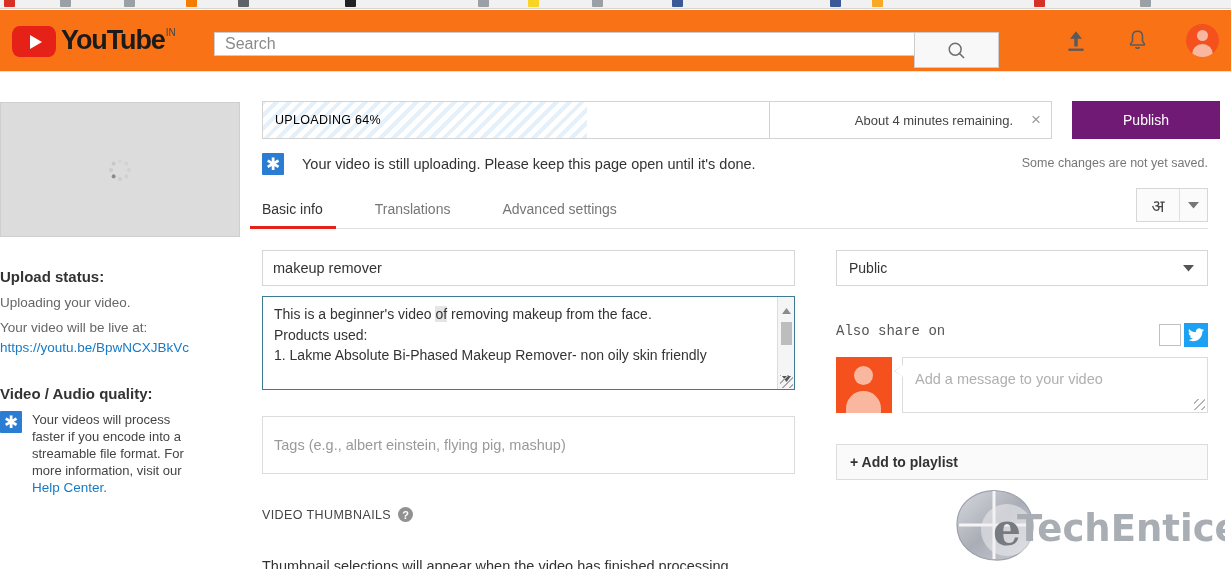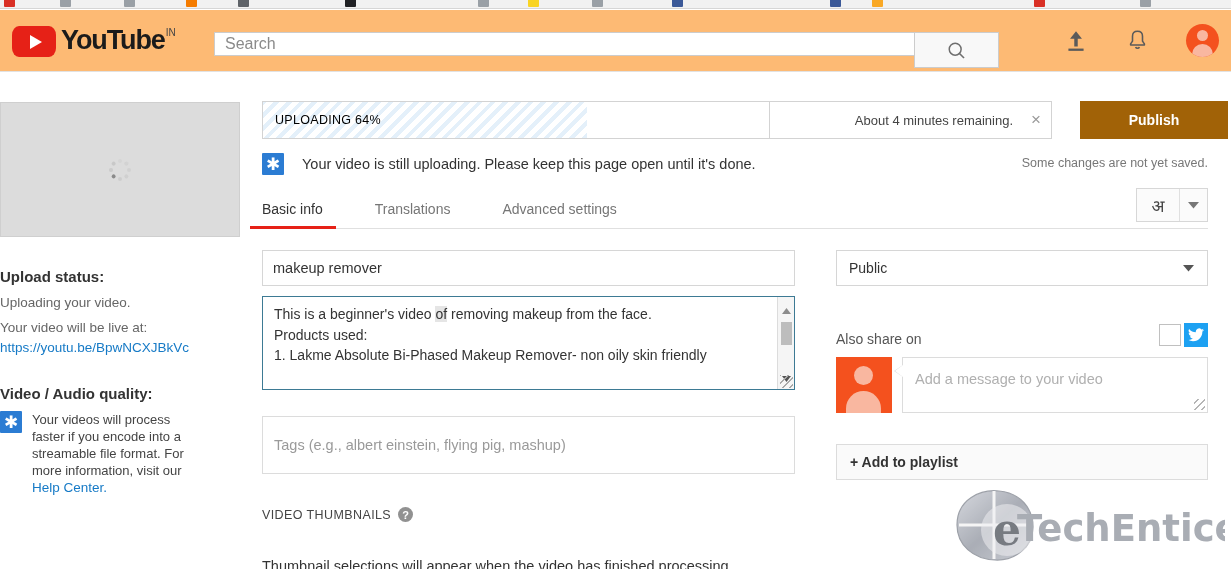--- a/index.html
+++ b/index.html
@@ -21,21 +21,21 @@
   }
   .fav {
     position: absolute; top: -4px;
     width: 11px; height: 11px; border-radius: 1px;
   }
 
   
   #masthead {
     position: absolute; top: 10px; left: 0;
     width: 1231px; height: 62px;
-    background: #fdba74;
+    background: #f97316;
     border-bottom: 1px solid #e2e2e2;
   }
   #yt-logo-wrap {
     position: absolute; left: 12px; top: 16px;
     display: flex; align-items: flex-start;
   }
   #yt-play {
     width: 44px; height: 31px; background: #e62117;
     border-radius: 7px/9px;
     display: flex; align-items: center; justify-content: center;
@@ -150,23 +150,23 @@
     flex: none; width: 282px; height: 38px;
     border: 1px solid #d3d3d3; border-left: none; background: #fff;
     display: flex; align-items: center; justify-content: flex-end;
     padding-right: 10px; gap: 18px;
   }
   #remaining-text { font-size: 13px; color: #444; }
   #remaining-close {
     font-size: 17px; color: #9a9a9a; cursor: pointer; line-height: 14px;
   }
   #publish-btn {
-    flex: none; width: 148px; height: 38px; margin-left: 28px;
-    background: #a16207; border: none; color: #fff;
-    font-size: 14px; font-weight: bold; cursor: pointer;
+    flex: none; width: 148px; height: 38px; margin-left: 20px;
+    background: #701a75; border: none; color: #fff;
+    font-size: 14px; font-weight: normal; cursor: pointer;
     font-family: "Liberation Sans", sans-serif;
   }
 
   #notice-row { display: flex; align-items: center; margin-top: 14px; position: relative; }
   #notice-text { font-size: 14.5px; color: #333; margin-left: 18px; }
   #unsaved-text {
     position: absolute; right: 0; top: 3px;
     font-size: 12.5px; color: #777;
   }
 
@@ -262,22 +262,23 @@
   #thumbs-note { font-size: 14.5px; color: #333; margin-top: 36px; }
 
   
   #privacy-select {
     width: 372px; height: 36px; border: 1px solid #d6d6d6;
     background: #fff; display: flex; align-items: center;
     justify-content: space-between; padding: 0 13px 0 12px;
     font-size: 14px; color: #333; cursor: pointer;
   }
   #share-row {
-    display: flex; align-items: flex-end; justify-content: space-between;
+    display: flex; align-items: flex-start; justify-content: space-between;
     margin-top: 37px;
+    font-family: Liberation Mono, monospace;
   }
   #share-label { font-size: 14px; color: #555; }
   #share-controls { display: flex; align-items: center; gap: 3px; }
   #share-checkbox {
     width: 22px; height: 22px; border: 1px solid #c0c0c0; background: #fff;
     cursor: pointer;
   }
   #twitter-btn {
     width: 24px; height: 24px; background: #1da1f2;
     display: flex; align-items: center; justify-content: center;

